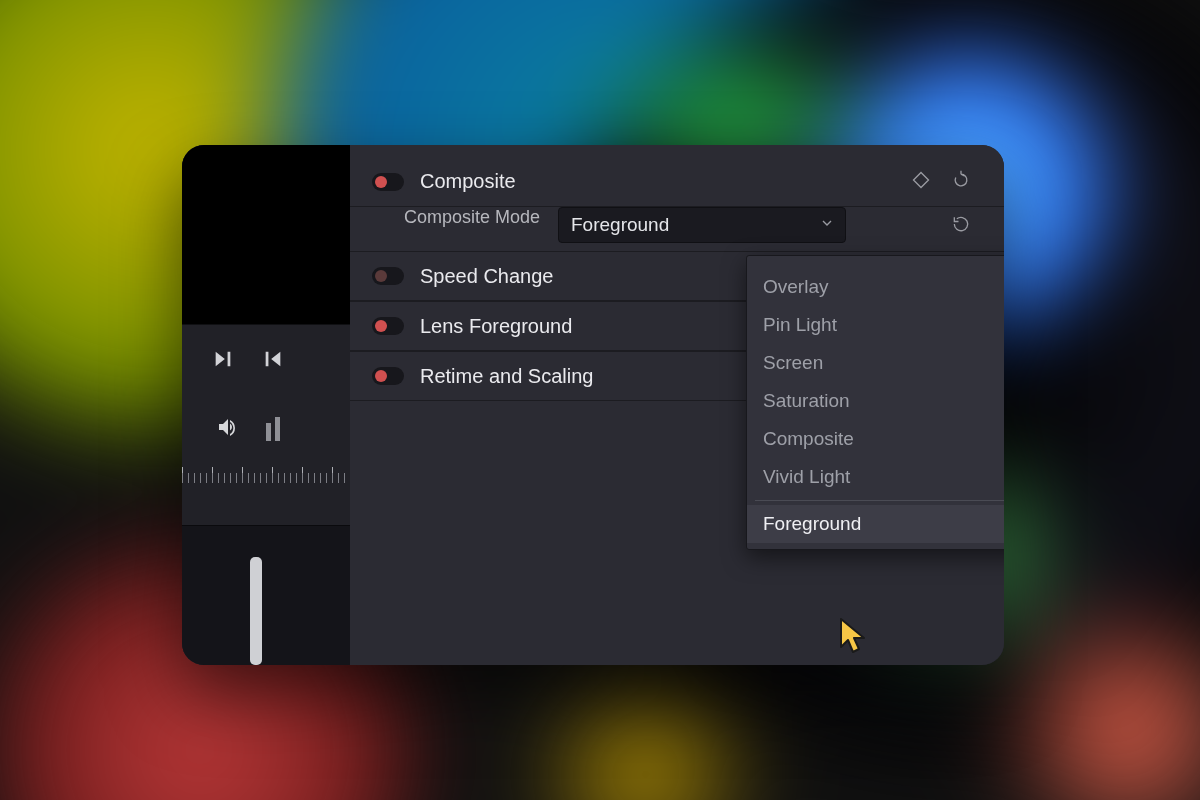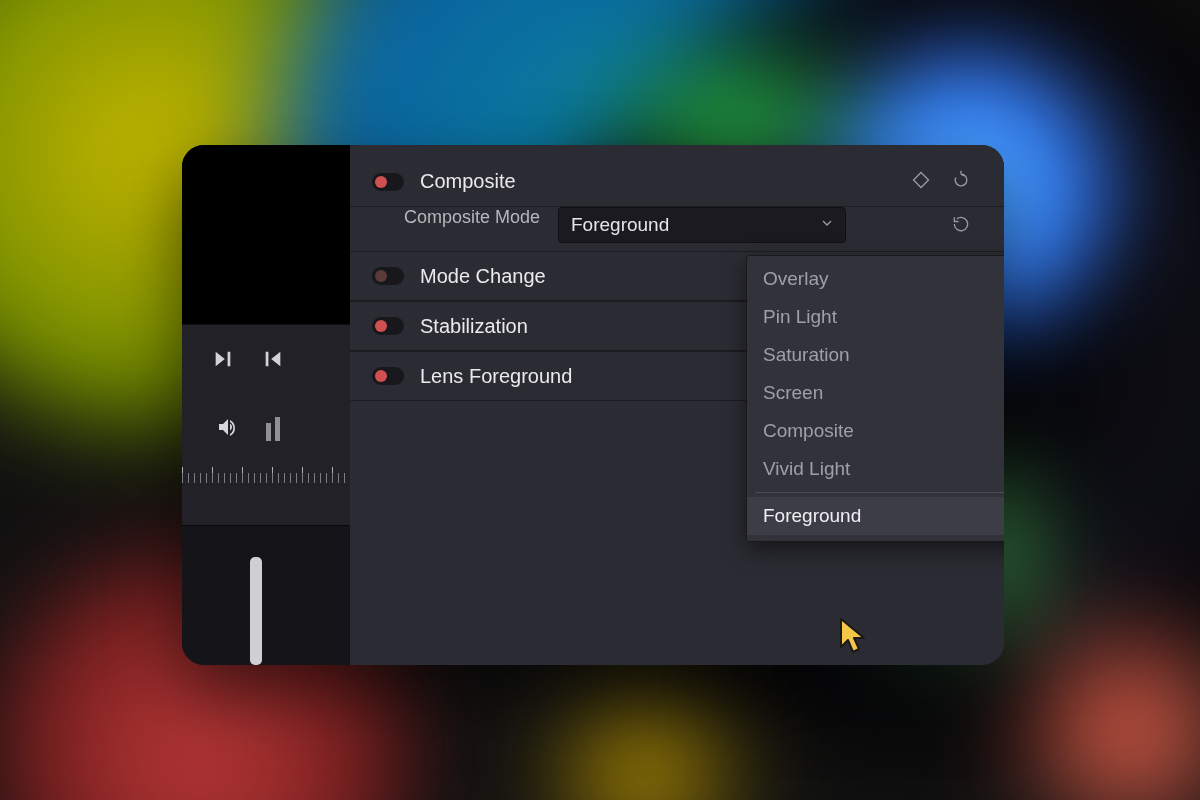--- a/index.html
+++ b/index.html
@@ -88,21 +88,21 @@
   .kf-btn { position:absolute; width:26px; height:26px; display:flex; align-items:center; justify-content:center; }
   .kf-btn svg { width:20px; height:20px; fill:none; stroke:#9a9ba2; stroke-width:1.6; }
   .kf-reset svg { fill:none; stroke:#9a9ba2; stroke-width:1.6; }
   .kf-loop svg { fill:none; stroke:#9a9ba2; stroke-width:1.6; }
 
   
   .dropdown {
     position:absolute; left:396px; top:110px; width:296px;
     background:#32323b; border:1px solid #18181d; border-radius:3px;
     box-shadow:0 8px 22px rgba(0,0,0,.5);
-    padding:4px 0 6px 0;
+    padding:12px 0 6px 0;
     z-index:5;
   }
   .opt { padding:8px 16px; font-size:19px; color:#9ea0a8; cursor:default; }
   .divider { height:1px; background:#4a4b54; margin:4px 8px; }
   .opt.hover { background:#3d3d47; color:#efeff3; }
 
   
   .cursor { position:absolute; left:488px; top:472px; z-index:10; }
   .cursor svg { width:34px; height:40px; }
 
@@ -160,30 +160,30 @@
       <div class="select">
         <span>Foreground</span>
         <span class="chev"><svg viewBox="0 0 24 24">
               <path d="M6 9l6 6 6-6" stroke="#9a9ba2" stroke-width="2" fill="none"></path>
             </svg></span>
       </div>
     </div>
 
     <div class="section">
       <span class="toggle dim"></span>
-      <span class="section-title">Mode Change</span>
-    </div>
-    <div class="section">
-      <span class="toggle on"></span>
-      <span class="section-title">Stabilization</span>
+      <span class="section-title">Speed Change</span>
     </div>
     <div class="section">
       <span class="toggle on"></span>
       <span class="section-title">Lens Foreground</span>
     </div>
+    <div class="section">
+      <span class="toggle on"></span>
+      <span class="section-title">Retime and Scaling</span>
+    </div>
 
     <div class="kf-col">
       <span class="kf-btn" style="top:22px; left:12px">
           <svg viewBox="0 0 24 24">
             <path d="M12 3l9 9-9 9-9-9z"></path>
           </svg>
         </span>
       <span class="kf-btn kf-loop" style="top:22px; left:52px">
           <svg viewBox="0 0 24 24">
             <path d="M12 5a7 7 0 1 1-6.3 4M12 5V1m0 4l4 2"></path>
@@ -227,22 +227,22 @@
       <span class="kf-btn kf-loop" style="top:322px; left:52px">
           <svg viewBox="0 0 24 24">
             <path d="M12 5a7 7 0 1 1-6.3 4M12 5V1m0 4l4 2"></path>
           </svg>
         </span>
     </div>
 
     <div class="dropdown" id="dropdown">
       <div class="opt">Overlay</div>
         <div class="opt">Pin Light</div>
+        <div class="opt">Screen</div>
         <div class="opt">Saturation</div>
-        <div class="opt">Screen</div>
         <div class="opt">Composite</div>
         <div class="opt">Vivid Light</div>
         <div class="divider"></div>
         <div class="opt hover">Foreground</div>
     </div>
 
     <div class="cursor">
       <svg viewBox="0 0 32 40">
           <path d="M2 2l0 28 7-7 5 12 6-3-5-11 10 0z" fill="#f6c646" stroke="#1a1a1a" stroke-width="2" stroke-linejoin="round"></path>
         </svg>

